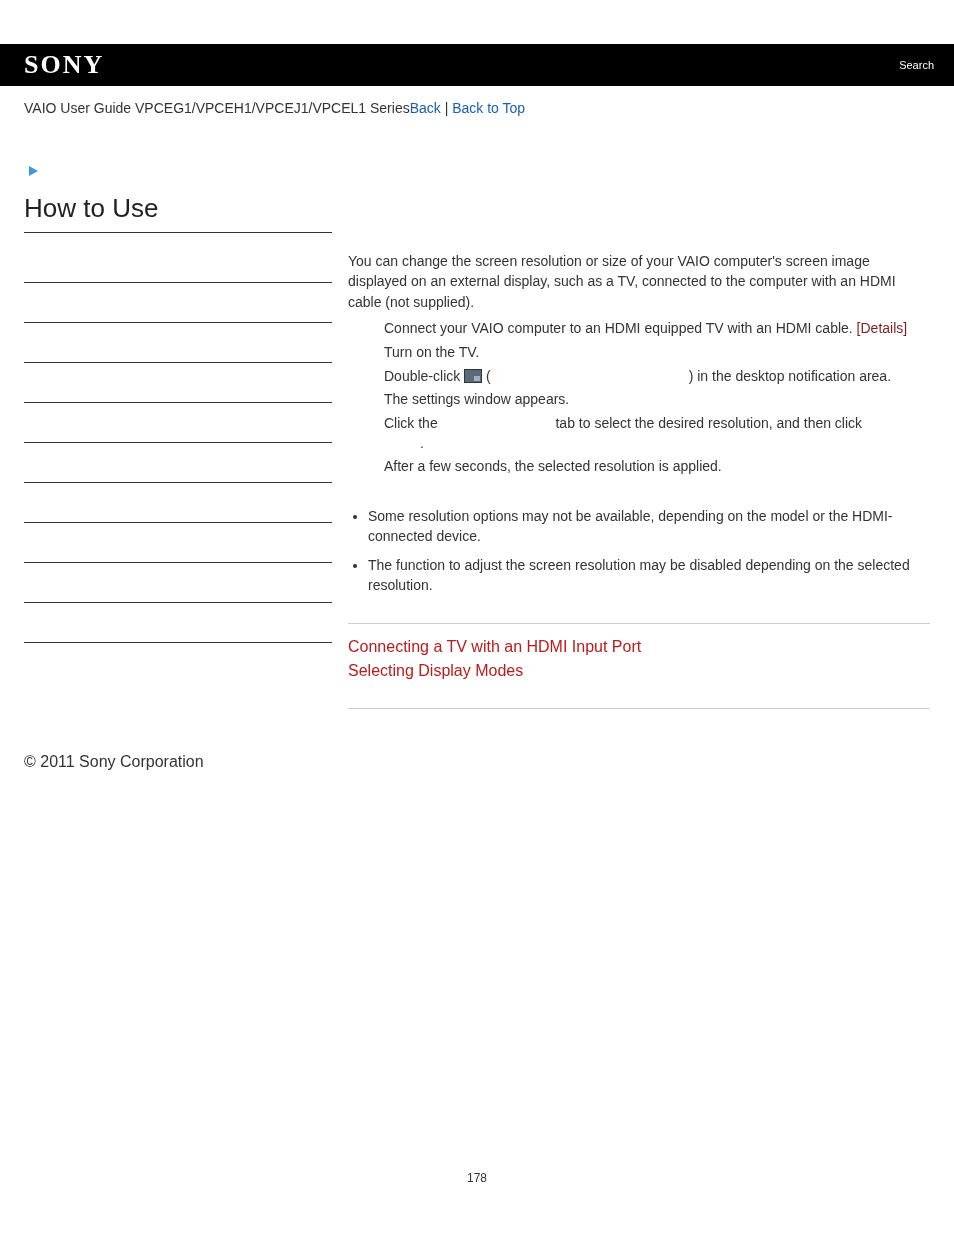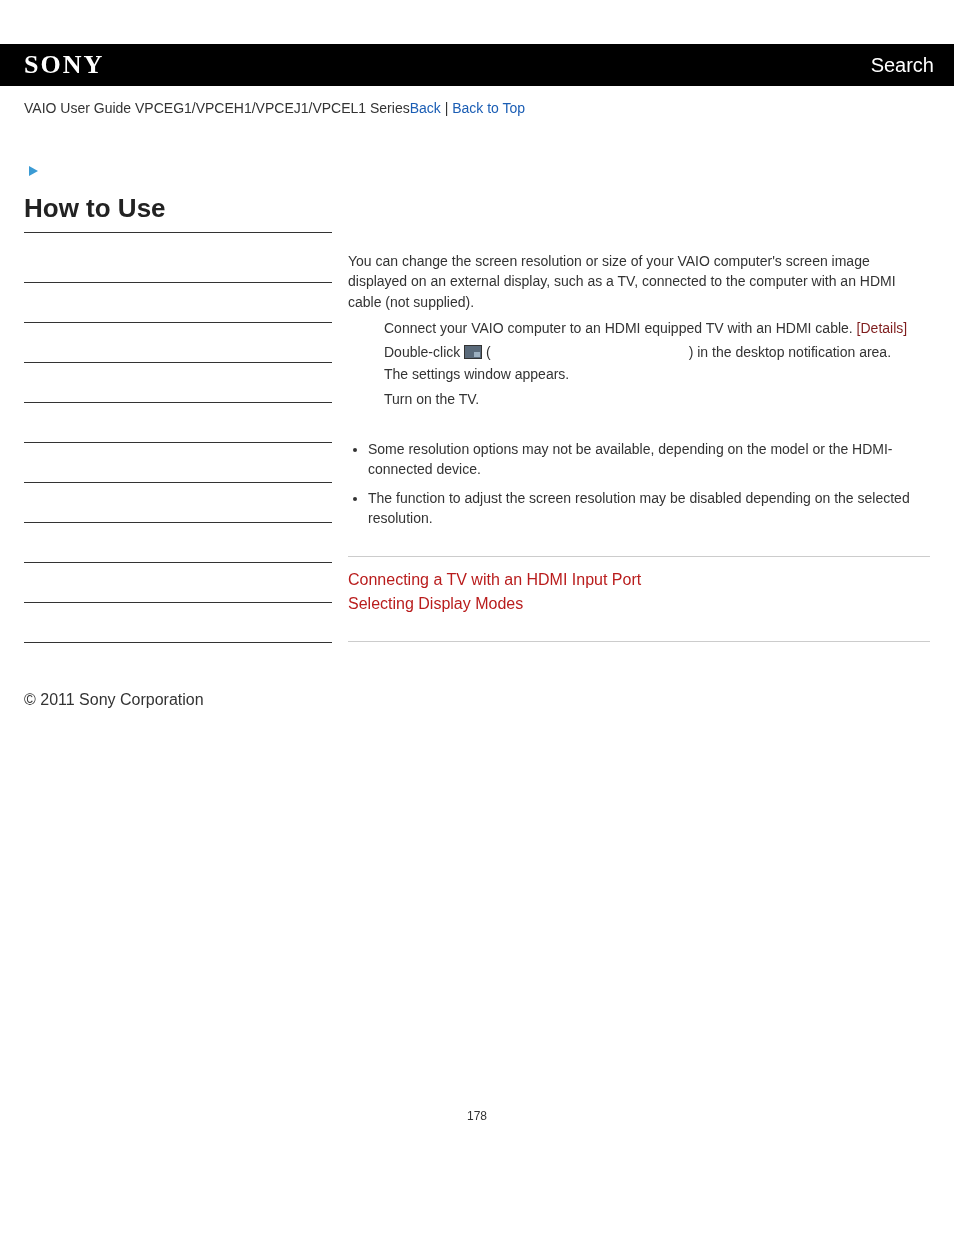--- a/index.html
+++ b/index.html
@@ -22,21 +22,21 @@
   }
   .logo {
     color: #fff;
     font-family: "Times New Roman", serif;
     font-size: 26px;
     font-weight: bold;
     letter-spacing: 2px;
   }
   .search {
     color: #fff;
-    font-size: 20px;
+    font-size: 11px;
   }
   .subbar {
     padding: 14px 24px 8px 24px;
     display: flex;
     justify-content: flex-start;
     font-size: 14px;
   }
   .subbar-right a { color: #1a5db4; text-decoration: none; }
   .subbar-right .sep { color: #333; }
   .page {
@@ -50,21 +50,21 @@
   .columns {
     display: flex;
     gap: 16px;
   }
   .leftcol {
     width: 308px;
     flex-shrink: 0;
   }
   .leftcol h1 {
     font-size: 26px;
-    font-weight: bold;
+    font-weight: normal;
     color: #222;
     padding-bottom: 8px;
     border-bottom: 1px solid #333;
     margin-bottom: 28px;
   }
   .nav-blank {
     height: 22px;
     border-bottom: 1px solid #333;
     margin-bottom: 18px;
   }
@@ -169,25 +169,30 @@
       <div class="nav-blank"></div>
     </div>
 
     <div class="rightcol">
       <p>You can change the screen resolution or size of your VAIO computer's screen image displayed on an external display, such as a TV, connected to the computer with an HDMI cable (not supplied).</p>
 
       <div class="steps">
         <div class="step">
           <span>Connect your VAIO computer to an HDMI equipped TV with an HDMI cable. </span><a href="#" class="link">[Details]</a>
         </div>
+        <div class="step">Turn on the TV.</div>
         <div class="step">
           <span>Double-click </span><span class="icon-box"></span><span> (</span><span class="paren-space"></span><span>) in the desktop notification area.</span>
           <div class="sub">The settings window appears.</div>
         </div>
-        <div class="step">Turn on the TV.</div>
+        <div class="step">
+          <span>Click the </span><span class="tab-space"></span><span> tab to select the desired resolution, and then click </span>
+          <div><span class="indent-small"></span><span>.</span></div>
+          <div class="sub">After a few seconds, the selected resolution is applied.</div>
+        </div>
       </div>
 
       <ul class="notes">
         <li>Some resolution options may not be available, depending on the model or the HDMI-connected device.</li>
         <li>The function to adjust the screen resolution may be disabled depending on the selected resolution.</li>
       </ul>
 
       <hr class="hr">
 
       <div class="related">

